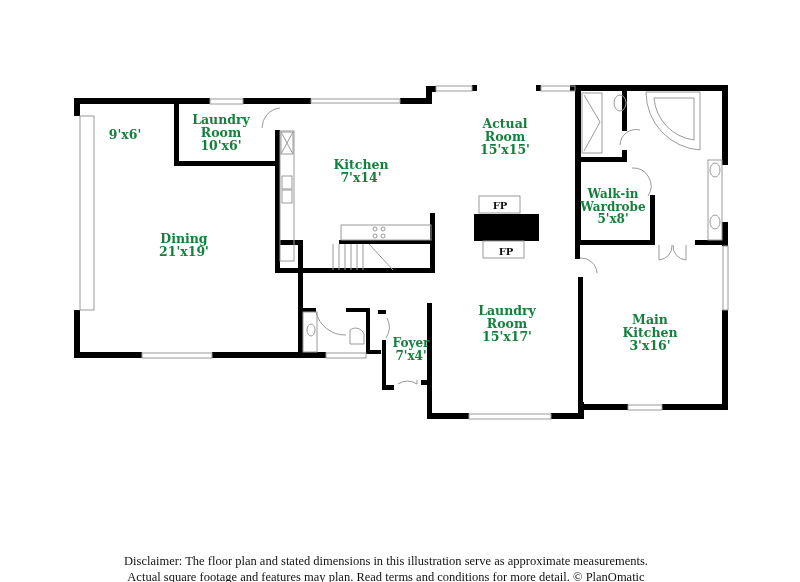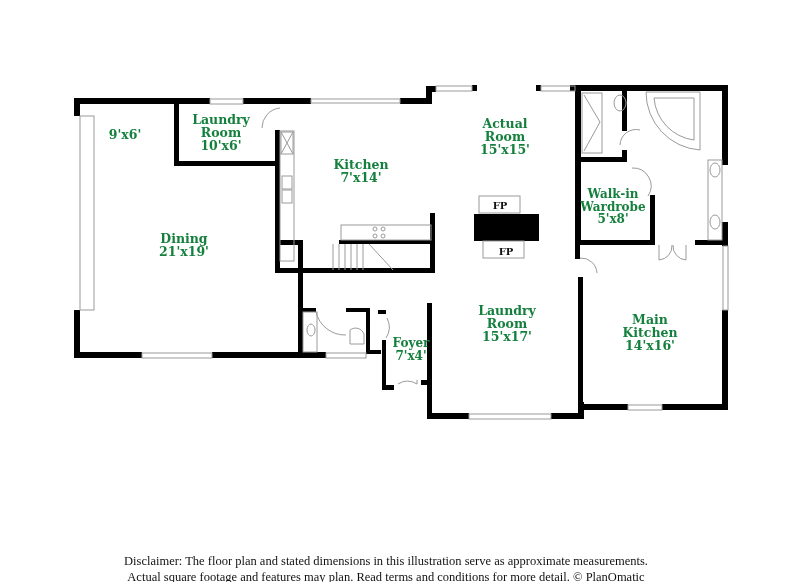--- a/index.html
+++ b/index.html
@@ -173,21 +173,21 @@
     <span>Room</span>
     <span>15'x17'</span>
   </div>
   <div class="lbl small" style="left:411px;top:337px;">
     <span>Foyer</span>
     <span>7'x4'</span>
   </div>
   <div class="lbl big" style="left:650px;top:313px;">
     <span>Main</span>
     <span>Kitchen</span>
-    <span>14'x16'</span>
+    <span>3'x16'</span>
   </div>
 
   <div class="fp" style="left:500px;top:200px;">FP</div>
   <div class="fp" style="left:506px;top:246px;">FP</div>
 
   <div id="disclaimer">
     <span>Disclaimer: The floor plan and stated dimensions in this illustration serve as approximate measurements.</span>
     <span>Actual square footage and features may plan. Read terms and conditions for more detail. © PlanOmatic</span>
   </div>
 </div>

